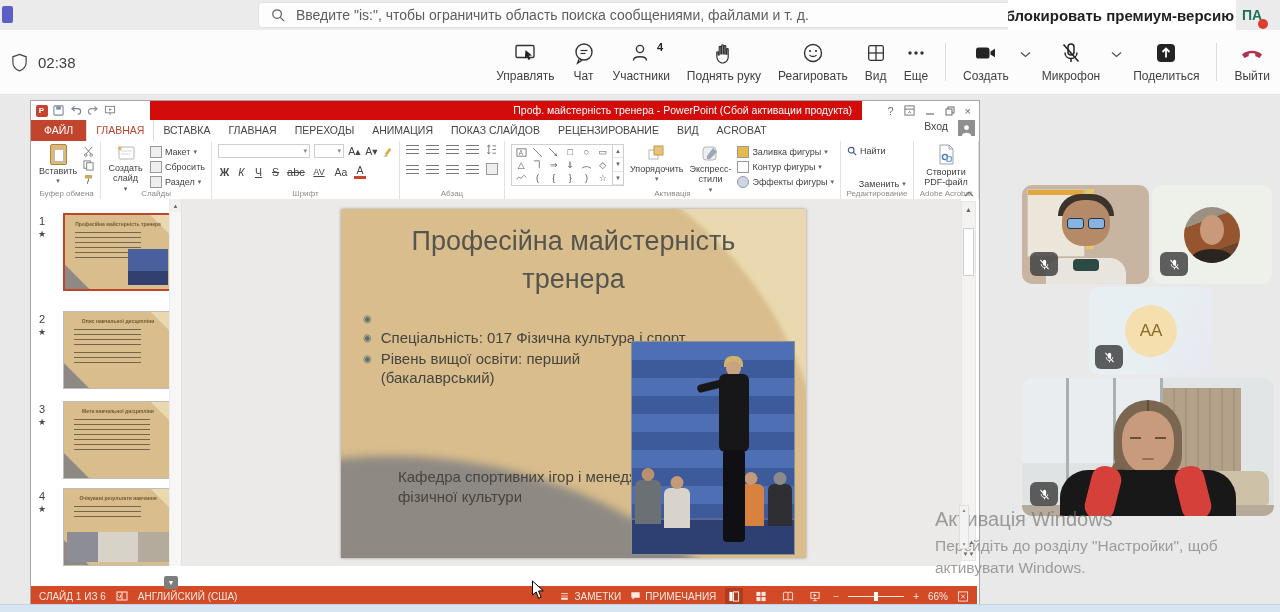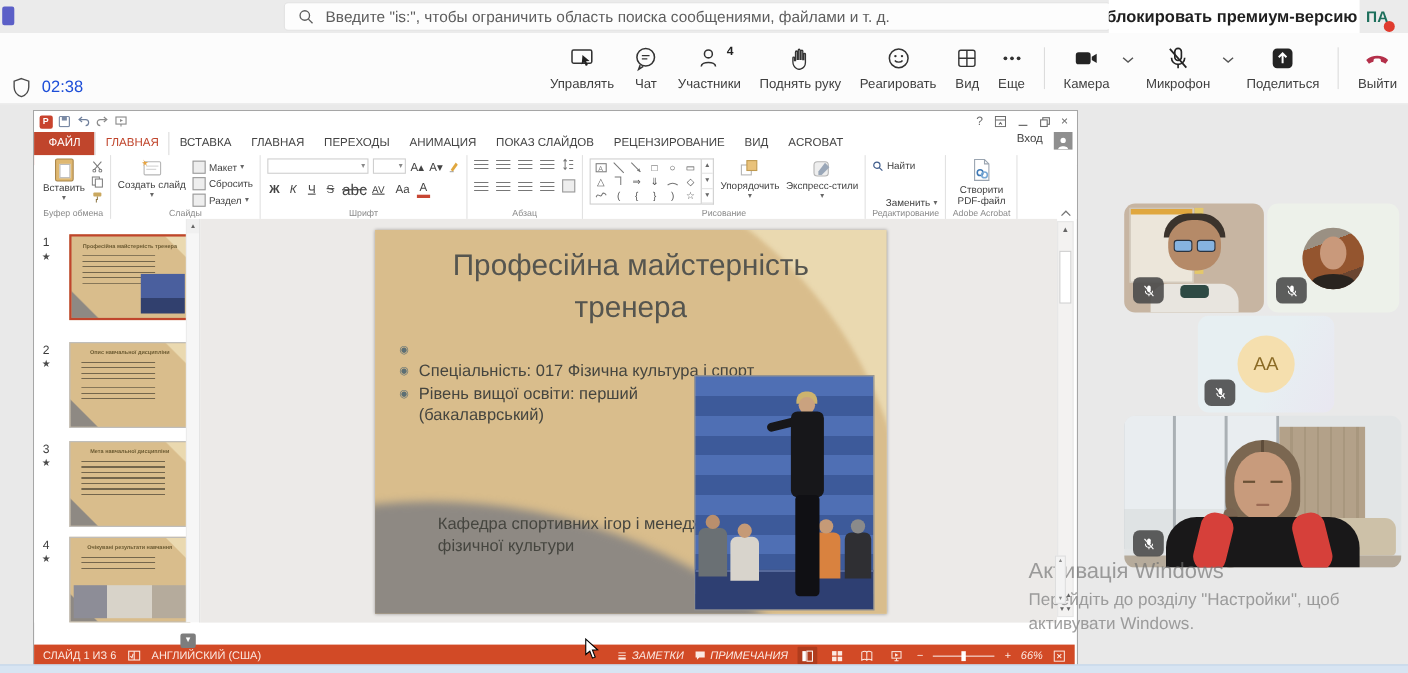--- a/index.html
+++ b/index.html
@@ -11,21 +11,21 @@
   .topbar{position:absolute;left:0;top:0;width:1280px;height:30px;background:#ebebeb;z-index:10;}
   .teams-logo{position:absolute;left:2px;top:6px;width:11px;height:17px;background:#5b5fc7;border-radius:2px;}
   .searchbox{position:absolute;left:258px;top:2px;width:752px;height:26px;background:#fdfdfd;border:1px solid #e2e2e2;border-radius:4px;display:flex;align-items:center;gap:10px;padding:0 12px;box-sizing:border-box;}
   .searchbox .ph{font-size:14px;color:#5d5d5d;white-space:nowrap;overflow:hidden;}
   .premium{position:absolute;left:1008px;top:0;width:228px;height:30px;background:#ffffff;display:flex;align-items:center;justify-content:flex-end;padding-right:2px;box-sizing:border-box;font-size:15px;font-weight:bold;color:#1f1f1f;white-space:nowrap;overflow:hidden;}
   .pa-avatar{position:absolute;left:1238px;top:3px;width:28px;height:24px;font-size:14px;font-weight:bold;color:#1d6f5c;display:flex;align-items:center;justify-content:center;}
   .pa-dot{position:absolute;right:-2px;bottom:-2px;width:10px;height:10px;border-radius:50%;background:#e03b2e;}
 
   
   .callbar{position:absolute;left:0;top:30px;width:1280px;height:64px;background:#fcfcfc;border-bottom:1px solid #e3e3e3;z-index:10;}
-  .timer{position:absolute;left:10px;top:0;height:64px;display:flex;align-items:center;gap:9px;font-size:15px;color:#1d4ed8;margin-top:17px;}
+  .timer{position:absolute;left:10px;top:0;height:64px;display:flex;align-items:center;gap:9px;font-size:15px;color:#404040;}
   .cbtns{position:absolute;right:10px;top:0;height:64px;display:flex;align-items:center;gap:17px;}
   .cbtn{display:flex;flex-direction:column;align-items:center;gap:4px;color:#3f3f3f;font-size:12px;cursor:default;}
   .cbtn .ic{height:24px;display:flex;align-items:center;justify-content:center;position:relative;}
   .cnt{position:absolute;right:-11px;top:0;font-size:11px;font-weight:bold;color:#222;}
   .csep{width:1px;height:38px;background:#dcdcdc;}
   .chev{display:flex;align-items:center;height:24px;margin:0 -6px;transform:translateY(-8px);}
 
   
   .ppt{position:absolute;left:30px;top:100px;width:948px;height:505px;background:#ffffff;border:1px solid #a6a6a6;box-sizing:content-box;z-index:5;}
   .ptitle{position:absolute;left:0;top:0;width:948px;height:19px;display:flex;align-items:center;gap:4px;padding-left:4px;box-sizing:border-box;background:#fff;}
@@ -98,21 +98,21 @@
   .vscroll{position:absolute;right:3px;top:100px;width:15px;height:360px;background:#f3f2f1;border:1px solid #e6e6e6;box-sizing:border-box;}
   .vs-up{height:14px;display:flex;align-items:center;justify-content:center;font-size:7px;color:#666;}
   .vs-thumb{position:absolute;left:1px;right:1px;top:26px;height:46px;background:#fff;border:1px solid #cfcfcf;}
   .vs-bot{position:absolute;left:0;right:0;bottom:0;display:flex;flex-direction:column;}
   .vs-bot span{height:12px;display:flex;align-items:center;justify-content:center;font-size:6px;color:#666;}
 
   .notes{position:absolute;left:0;top:465px;width:946px;height:20px;background:#f6f5f4;border-top:1px solid #e3e3e3;box-sizing:border-box;}
   .notes .nl{position:absolute;left:165px;top:0;line-height:20px;font-size:11.5px;color:#595959;}
 
   .status{position:absolute;left:0;top:485px;width:946px;height:20px;background:#d24a26;display:flex;align-items:center;gap:10px;padding:0 8px;box-sizing:border-box;color:#fbe9e2;font-size:10px;white-space:nowrap;}
-  .st-right{margin-left:auto;display:flex;align-items:center;gap:9px;font-style:italic;}
+  .st-right{margin-left:auto;display:flex;align-items:center;gap:9px;}
   .vb{width:18px;height:16px;display:flex;align-items:center;justify-content:center;border-radius:1px;}
   .vb.active{background:#b03c1d;}
   .ztrack{width:56px;height:1px;background:rgba(255,255,255,.85);position:relative;}
   .zthumb{position:absolute;left:26px;top:-4px;width:4px;height:9px;background:#fff;}
   .st-item{display:flex;align-items:center;gap:4px;}
 
   
   .nametag{position:absolute;left:0;top:571px;height:22px;background:rgba(64,64,64,.92);color:#fff;display:flex;align-items:center;gap:7px;padding:0 7px 0 9px;border-radius:0 3px 3px 0;font-size:13px;z-index:40;}
   .tagchev{position:absolute;left:164px;top:576px;width:14px;height:13px;background:#7d7d7d;color:#fff;font-size:7px;display:flex;align-items:center;justify-content:center;border-radius:2px;z-index:40;}
   .cursor{position:absolute;left:531px;top:580px;z-index:90;}
@@ -261,21 +261,21 @@
         <span>Еще</span>
       </div>
       <div class="csep"></div>
       <div class="cbtn">
         <span class="ic">
             <svg width="25" height="24" viewBox="0 0 25 24">
               <rect x="3" y="6.5" width="13.5" height="11" rx="2.6" fill="#242424"></rect>
               <path d="M17.5 10.5 L22 7.8 V16.2 L17.5 13.5 Z" fill="#242424"></path>
             </svg>
           </span>
-        <span>Камера</span>
+        <span>Создать</span>
       </div>
       <div class="chev">
           <svg width="11" height="7" viewBox="0 0 11 7">
             <path d="M1 1.5 L5.5 5.5 L10 1.5" fill="none" stroke="#555" stroke-width="1.3"></path>
           </svg>
         </div>
       <div class="cbtn">
         <span class="ic">
             <svg width="24" height="24" viewBox="0 0 24 24">
               <rect x="9" y="3" width="6" height="11" rx="3" fill="none" stroke="#242424" stroke-width="1.5"></rect>
@@ -336,20 +336,21 @@
             <path d="M7.5 1.5 L10.5 4 L7.5 6.5" fill="none" stroke="#8a8a8a" stroke-width="1.2"></path>
           </svg>
         </span>
       <span class="qicon">
           <svg width="12" height="11" viewBox="0 0 12 12">
             <rect x="1" y="1.5" width="10" height="7" fill="none" stroke="#8a8a8a" stroke-width="1.1"></rect>
             <path d="M5 3.5 L8 5 L5 6.5 Z" fill="#8a8a8a"></path>
             <line x1="6" y1="8.5" x2="6" y2="11" stroke="#8a8a8a" stroke-width="1.1"></line>
           </svg>
         </span>
+      <div class="titleband">Проф. майстерність тренера - PowerPoint (Сбой активации продукта)</div>
       <div class="wctrl">
         <span>?</span>
         <span>
             <svg width="11" height="11" viewBox="0 0 12 12">
               <rect x="1" y="1" width="10" height="10" fill="none" stroke="#6d6d6d" stroke-width="1"></rect>
               <line x1="1" y1="4.5" x2="11" y2="4.5" stroke="#6d6d6d" stroke-width="1"></line>
               <path d="M4.5 9 L6 7 L7.5 9" fill="none" stroke="#6d6d6d" stroke-width="1"></path>
             </svg>
           </span>
         <span>
@@ -464,21 +465,21 @@
                 <path d="M3 9 L8 2 L10 4 L5 11 Z" fill="#e0a73e"></path>
                 <line x1="2" y1="11" x2="6" y2="11" stroke="#999"></line>
               </svg>
             </span>
         </div>
         <div class="fontrow">
           <span class="fmt" style="font-weight:bold;">Ж</span>
           <span class="fmt" style="font-style:italic;">К</span>
           <span class="fmt" style="text-decoration:underline;">Ч</span>
           <span class="fmt" style="text-decoration:line-through;">S</span>
-          <span class="fmt" style="width:20px;font-size:14px;text-decoration:line-through;">abc</span>
+          <span class="fmt" style="width:20px;font-size:11px;text-decoration:line-through;">abc</span>
           <span class="fmt" style="width:18px;font-size:9px;text-decoration:underline;">AV</span>
           <span class="fmt" style="width:18px;">Aa</span>
           <span class="fmt" style="border-bottom:3px solid #c74634;width:12px;">A</span>
         </div>
         <span class="rg-label">Шрифт</span>
       </div>
 
       <div class="rg" style="flex-direction:column;display:flex;gap:8px;">
         <div class="fontrow" style="gap:7px;">
           <span class="bars"></span>
@@ -571,21 +572,38 @@
         <div class="bigbtn">
           <span>
               <svg width="20" height="19" viewBox="0 0 20 19">
                 <rect x="3" y="3" width="13" height="13" rx="3" fill="#eee" stroke="#b5b5b5"></rect>
                 <path d="M13 4 L17 8 L10 15 L7 15 L7 12 Z" fill="#9aa7b8"></path>
               </svg>
             </span>
           <span>Экспресс-стили</span>
           <span class="dd">▾</span>
         </div>
-        <span class="rg-label">Рисование</span>
+        <div class="minicol">
+          <span class="minirow">
+              <span class="sqico" style="background:#e8b84b;"></span>
+              <span>Заливка фигуры</span>
+              <span class="dd">▾</span>
+            </span>
+          <span class="minirow">
+              <span class="sqico" style="background:#fff;"></span>
+              <span>Контур фигуры</span>
+              <span class="dd">▾</span>
+            </span>
+          <span class="minirow">
+              <span class="sqico" style="background:#cdd6e4;border-radius:50%;"></span>
+              <span>Эффекты фигуры</span>
+              <span class="dd">▾</span>
+            </span>
+        </div>
+        <span class="rg-label">Активація</span>
       </div>
 
       <div class="rg">
         <div class="minicol">
           <span class="minirow">
               <span>
                 <svg width="10" height="10" viewBox="0 0 12 12">
                   <circle cx="5" cy="5" r="3.4" fill="none" stroke="#3e5b8a" stroke-width="1.3"></circle>
                   <line x1="7.6" y1="7.6" x2="11" y2="11" stroke="#3e5b8a" stroke-width="1.3"></line>
                 </svg>

